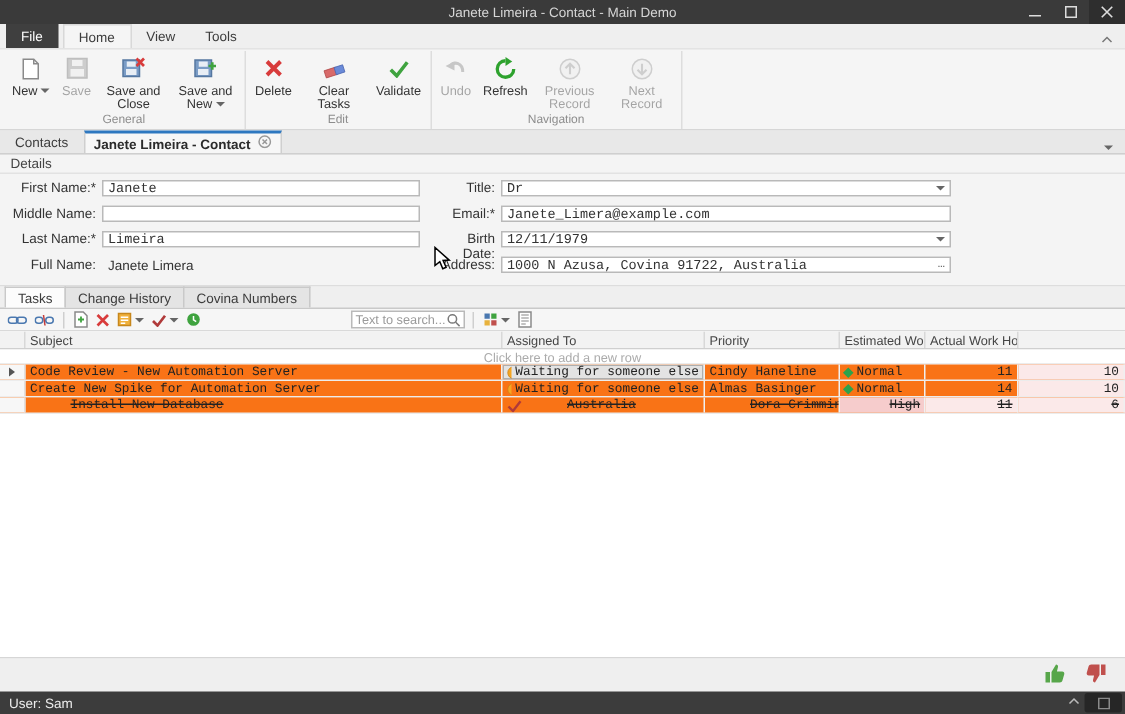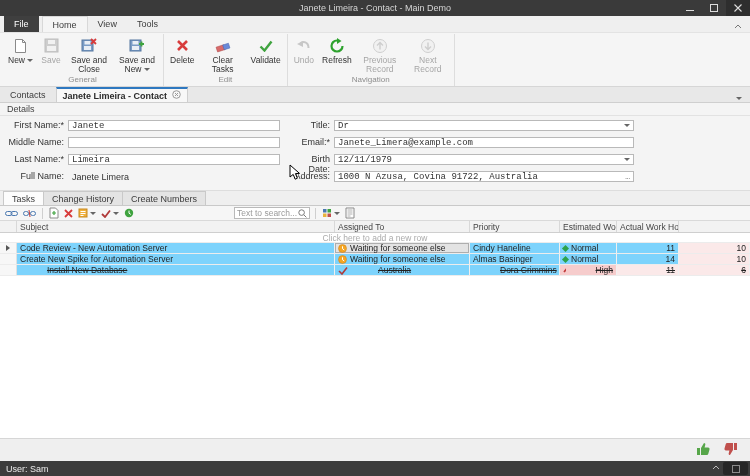--- a/index.html
+++ b/index.html
@@ -62,21 +62,21 @@
   .tbtn { height:13px; display:flex; align-items:center; justify-content:center; padding:0 1px; }
   .tsep { width:1px; height:11px; background:#cfcfcf; margin:0 2px; }
   .search-box { width:76px; height:12px; border:1px solid #b9b9b9; background:#fff; display:flex; align-items:flex-end; justify-content:space-between; padding:0 2px; margin-left:96px; color:#9a9a9a; font-size:8.5px; }
 
   
   .grid { flex:1 1 auto; background:#fff; display:flex; flex-direction:column; overflow:hidden; border-bottom:1px solid #d6d6d6; }
   .gridrow { display:grid; grid-template-columns:17px 318px 135px 90px 57px 62px 1fr; flex:0 0 auto; }
   .grid-header { background:#f2f2f2; border-bottom:1px solid #cfcfcf; height:12px; }
   .gh { border-right:1px solid #d8d8d8; padding:0 3px; display:flex; align-items:center; color:#444; font-size:8.5px; overflow:hidden; white-space:nowrap; }
   .grid-addrow { height:10px; display:flex; align-items:center; justify-content:center; color:#ababab; border-bottom:1px solid #ececec; font-size:8.5px; background:#fff; flex:0 0 auto; }
-  .grow { height:11px; border-bottom:1px solid #ececec; background:#7dd3fc; }
+  .grow { height:11px; border-bottom:1px solid #ececec; background:#f97316;font-family:Liberation Mono, monospace; }
   .gc { padding:0 3px; display:flex; align-items:center; gap:3px; border-right:1px solid #f0f0f0; overflow:hidden; white-space:nowrap; color:#222; font-size:8.5px; }
   .gc.num { justify-content:flex-end; }
   .row-indicator { display:flex; align-items:center; justify-content:center; background:#f7f7f7; border-right:1px solid #e0e0e0; }
   .focus-cell { background:#e3e3e3; box-shadow:inset 0 0 0 1px #aeaeae; }
   .tint { background:#fbe9e9; }
   .tint-strong { background:#f6cccc; }
   .completed .cell-text { text-decoration:line-through;padding-left:27px; }
   .grid-empty { flex:1 1 auto; background:#fff; }
 
   .diamond { width:5px; height:5px; background:#2da24c; transform:rotate(45deg); display:inline-block; flex:0 0 auto; }
@@ -321,21 +321,21 @@
             <span>1000 N Azusa, Covina 91722, Australia</span>
             <span class="browse-btn">…</span>
           </span>
       </div>
     </div>
   </div>
 
   <div class="subtabs">
     <span class="subtab active">Tasks</span>
     <span class="subtab">Change History</span>
-    <span class="subtab">Create Numbers</span>
+    <span class="subtab">Covina Numbers</span>
   </div>
 
   <div class="tasks-toolbar">
     <span class="tbtn">
         <svg width="13" height="9">
           <rect x="0.5" y="2.5" width="6.5" height="4" rx="2" fill="none" stroke="#4a78b0"></rect>
           <rect x="6" y="2.5" width="6.5" height="4" rx="2" fill="none" stroke="#4a78b0"></rect>
         </svg>
       </span>
     <span class="tbtn">

